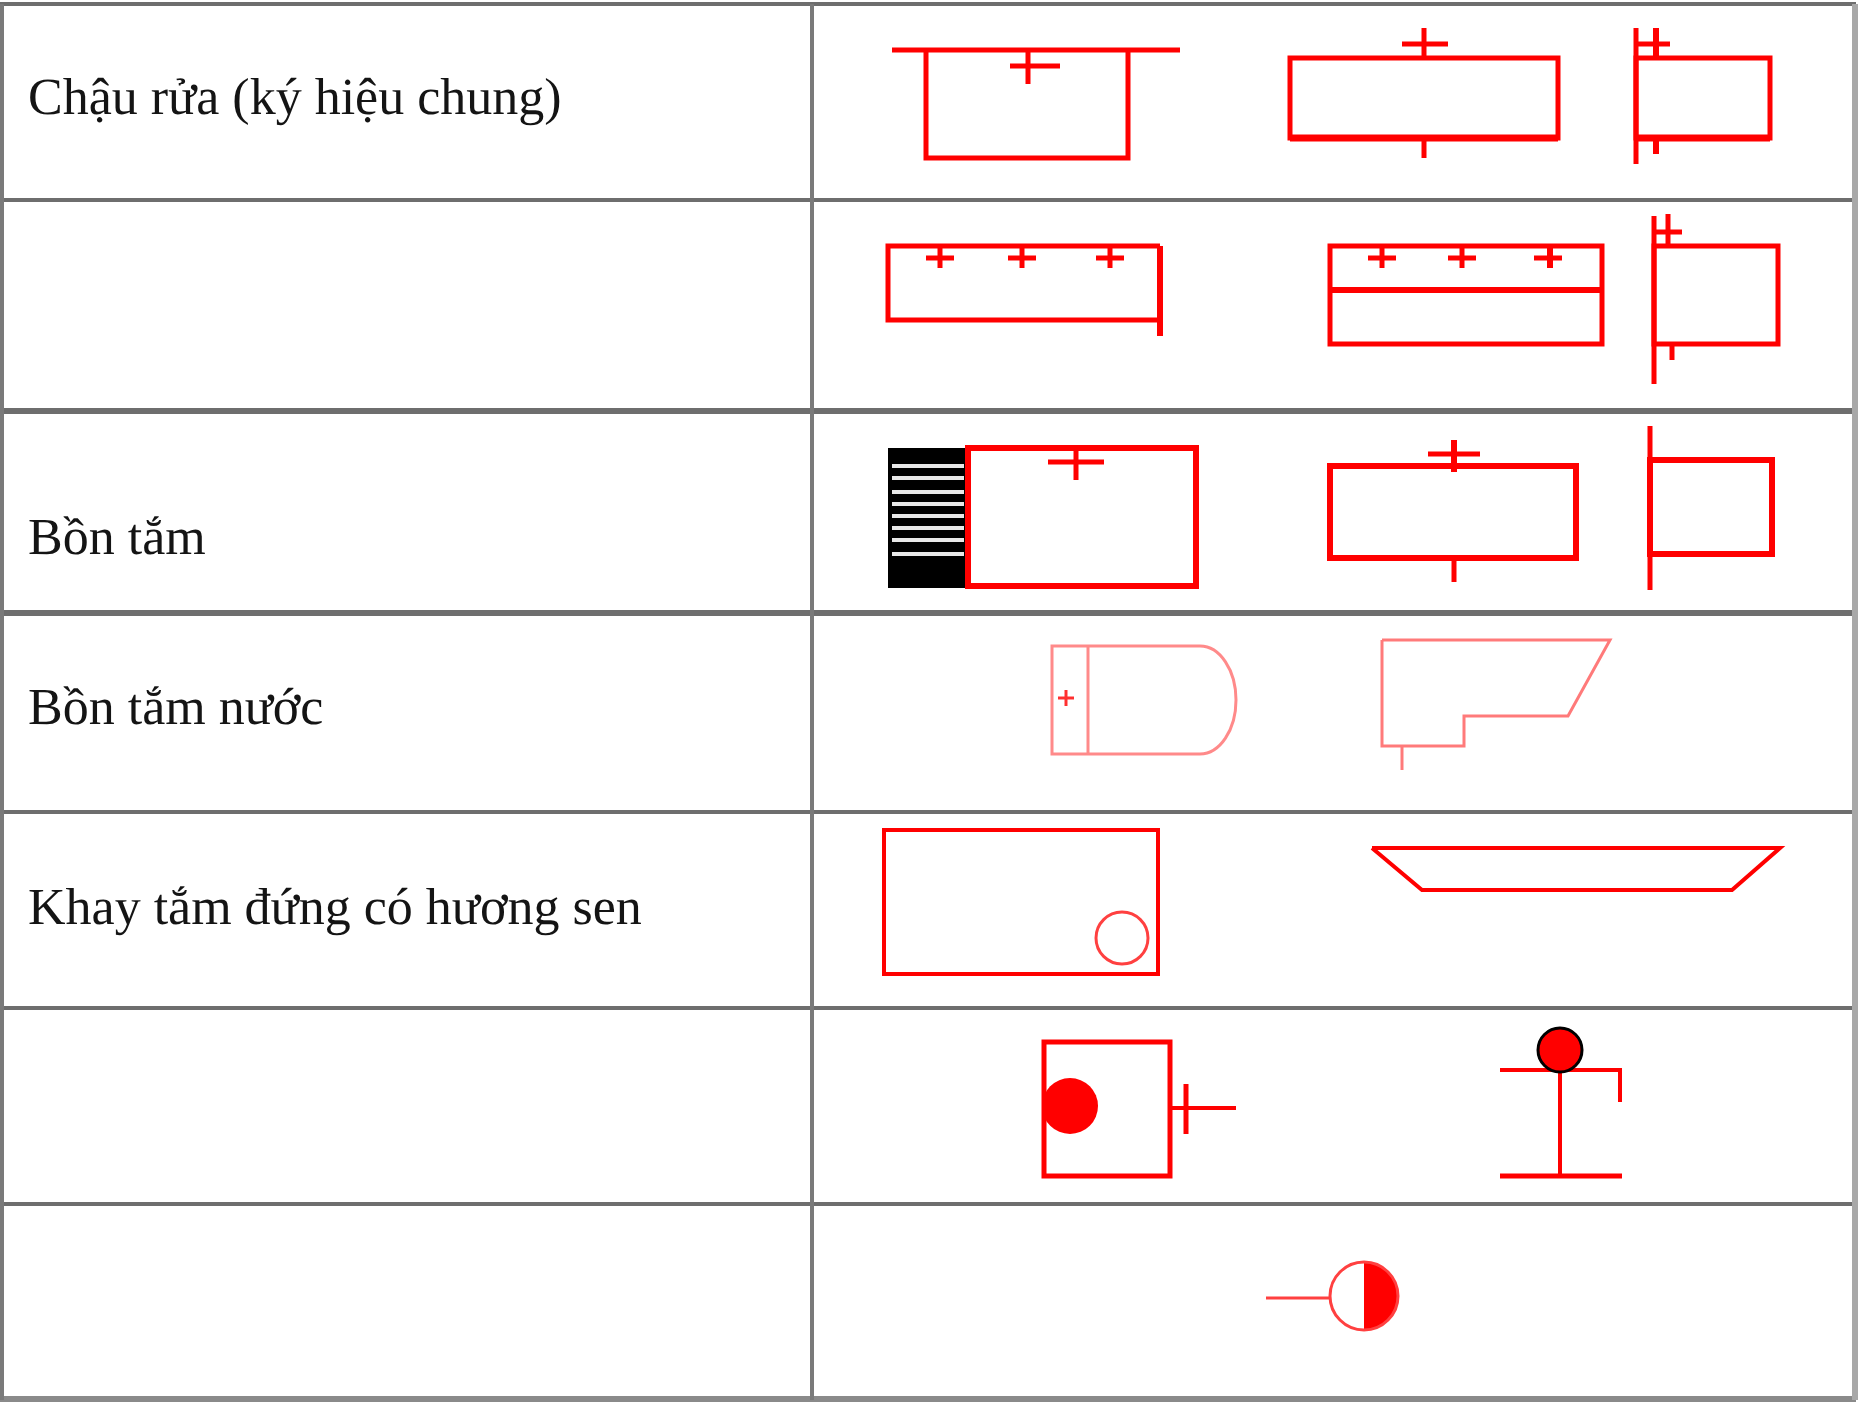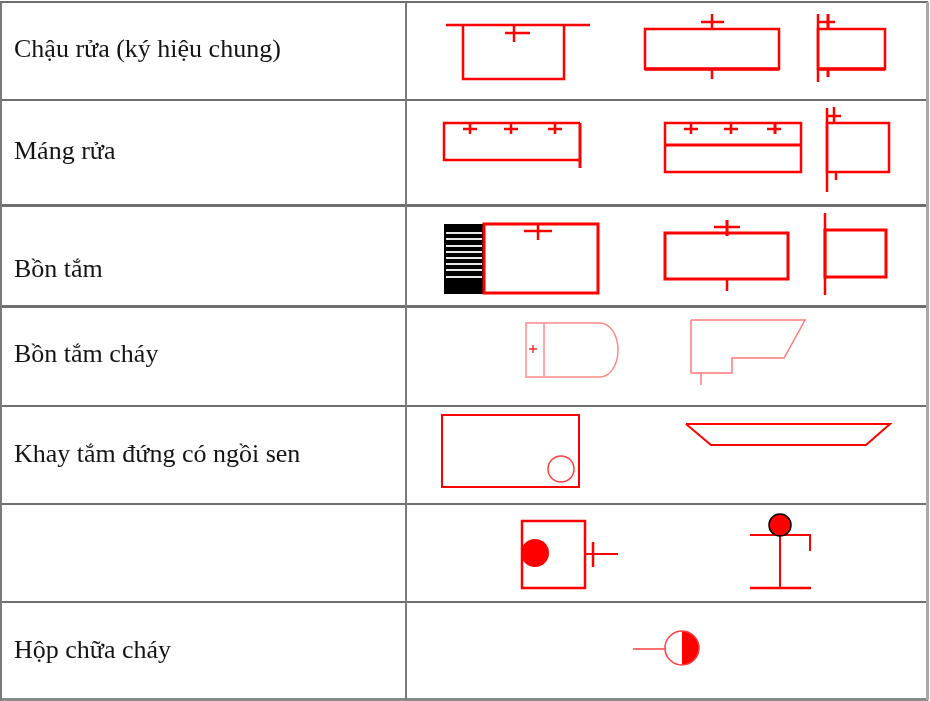--- a/index.html
+++ b/index.html
@@ -53,21 +53,20 @@
         <line x1="818" y1="14" x2="818" y2="82" stroke-width="2.5"></line>
         <rect x="818" y="29" width="67" height="40" stroke-width="2.5"></rect>
         <line x1="818" y1="69" x2="885" y2="69" stroke-width="3.5"></line>
         <line x1="819" y1="22" x2="835" y2="22" stroke-width="2.5"></line>
         <line x1="828" y1="14" x2="828" y2="29" stroke-width="3"></line>
         <line x1="828" y1="69" x2="828" y2="77" stroke-width="3"></line>
       </g>
     </svg>
   </div>
 
-  <div class="label" style="top:138px">Máng rửa</div>
   <div class="sym" style="top:101px;height:103px">
     <svg width="519" height="103" viewBox="408 101 519 103">
       <g stroke="#ff0000" fill="none">
         <polyline points="580,123 444,123 444,160 580,160" stroke-width="2.5"></polyline>
         <line x1="580" y1="123" x2="580" y2="168" stroke-width="3"></line>
         <line x1="463" y1="129" x2="477" y2="129" stroke-width="2.5"></line>
           <line x1="470" y1="124" x2="470" y2="134" stroke-width="2.5"></line>
         <line x1="504" y1="129" x2="518" y2="129" stroke-width="2.5"></line>
           <line x1="511" y1="124" x2="511" y2="134" stroke-width="2.5"></line>
         <line x1="548" y1="129" x2="562" y2="129" stroke-width="2.5"></line>
@@ -118,37 +117,37 @@
         <line x1="727" y1="220" x2="727" y2="236" stroke-width="3"></line>
         <line x1="727" y1="279" x2="727" y2="291" stroke-width="2.5"></line>
       </g>
       <g stroke="#ff0000" fill="none">
         <line x1="825" y1="213" x2="825" y2="295" stroke-width="2.5"></line>
         <rect x="825" y="230" width="61" height="47" stroke-width="3"></rect>
       </g>
     </svg>
   </div>
 
-  <div class="label" style="top:341px">Bồn tắm cháy</div>
+  <div class="label" style="top:341px">Bồn tắm nước</div>
   <div class="sym" style="top:308px;height:97px">
     <svg width="519" height="97" viewBox="408 308 519 97">
       <g stroke="#ff8a8a" fill="none" stroke-width="1.5">
         <path d="M526,323 L600,323 A18,27 0 0 1 600,377 L526,377 Z"></path>
         <line x1="544" y1="323" x2="544" y2="377"></line>
         <line x1="529" y1="349" x2="537" y2="349" stroke="#ff3030"></line>
         <line x1="533" y1="345" x2="533" y2="353" stroke="#ff3030"></line>
       </g>
       <g stroke="#ff7a7a" fill="none" stroke-width="1.5">
         <polyline points="691,320 805,320 784,358 732,358 732,373 691,373 691,320"></polyline>
         <line x1="701" y1="373" x2="701" y2="385"></line>
       </g>
     </svg>
   </div>
 
-  <div class="label" style="top:441px">Khay tắm đứng có ngồi sen</div>
+  <div class="label" style="top:441px">Khay tắm đứng có hương sen</div>
   <div class="sym" style="top:407px;height:96px">
     <svg width="519" height="96" viewBox="408 407 519 96">
       <g stroke="#ff0000" fill="none">
         <rect x="442" y="415" width="137" height="72" stroke-width="2"></rect>
         <circle cx="561" cy="469" r="13" stroke="#ff4040" stroke-width="1.5"></circle>
       </g>
       <g stroke="#ff0000" fill="none">
         <polyline points="686,424 890,424 866,445 711,445 686,424" stroke-width="2"></polyline>
       </g>
     </svg>
@@ -164,21 +163,20 @@
       </g>
       <g stroke="#ff0000" fill="none">
         <polyline points="750,535 810,535 810,551" stroke-width="2"></polyline>
         <line x1="780" y1="535" x2="780" y2="588" stroke-width="2"></line>
         <line x1="750" y1="588" x2="811" y2="588" stroke-width="2.5"></line>
         <circle cx="780" cy="525" r="11" fill="#ff0000" stroke="#000" stroke-width="1.5"></circle>
       </g>
     </svg>
   </div>
 
-  <div class="label" style="top:637px">Hộp chữa cháy</div>
   <div class="sym" style="top:603px;height:95px">
     <svg width="519" height="95" viewBox="408 603 519 95">
       <g>
         <line x1="633" y1="649" x2="665" y2="649" stroke="#ff4040" stroke-width="1.5"></line>
         <path d="M682,631 A17,17 0 0 1 682,665 Z" fill="#ff0000"></path>
         <circle cx="682" cy="648" r="17" fill="none" stroke="#ff4040" stroke-width="1.5"></circle>
       </g>
     </svg>
   </div>
 

